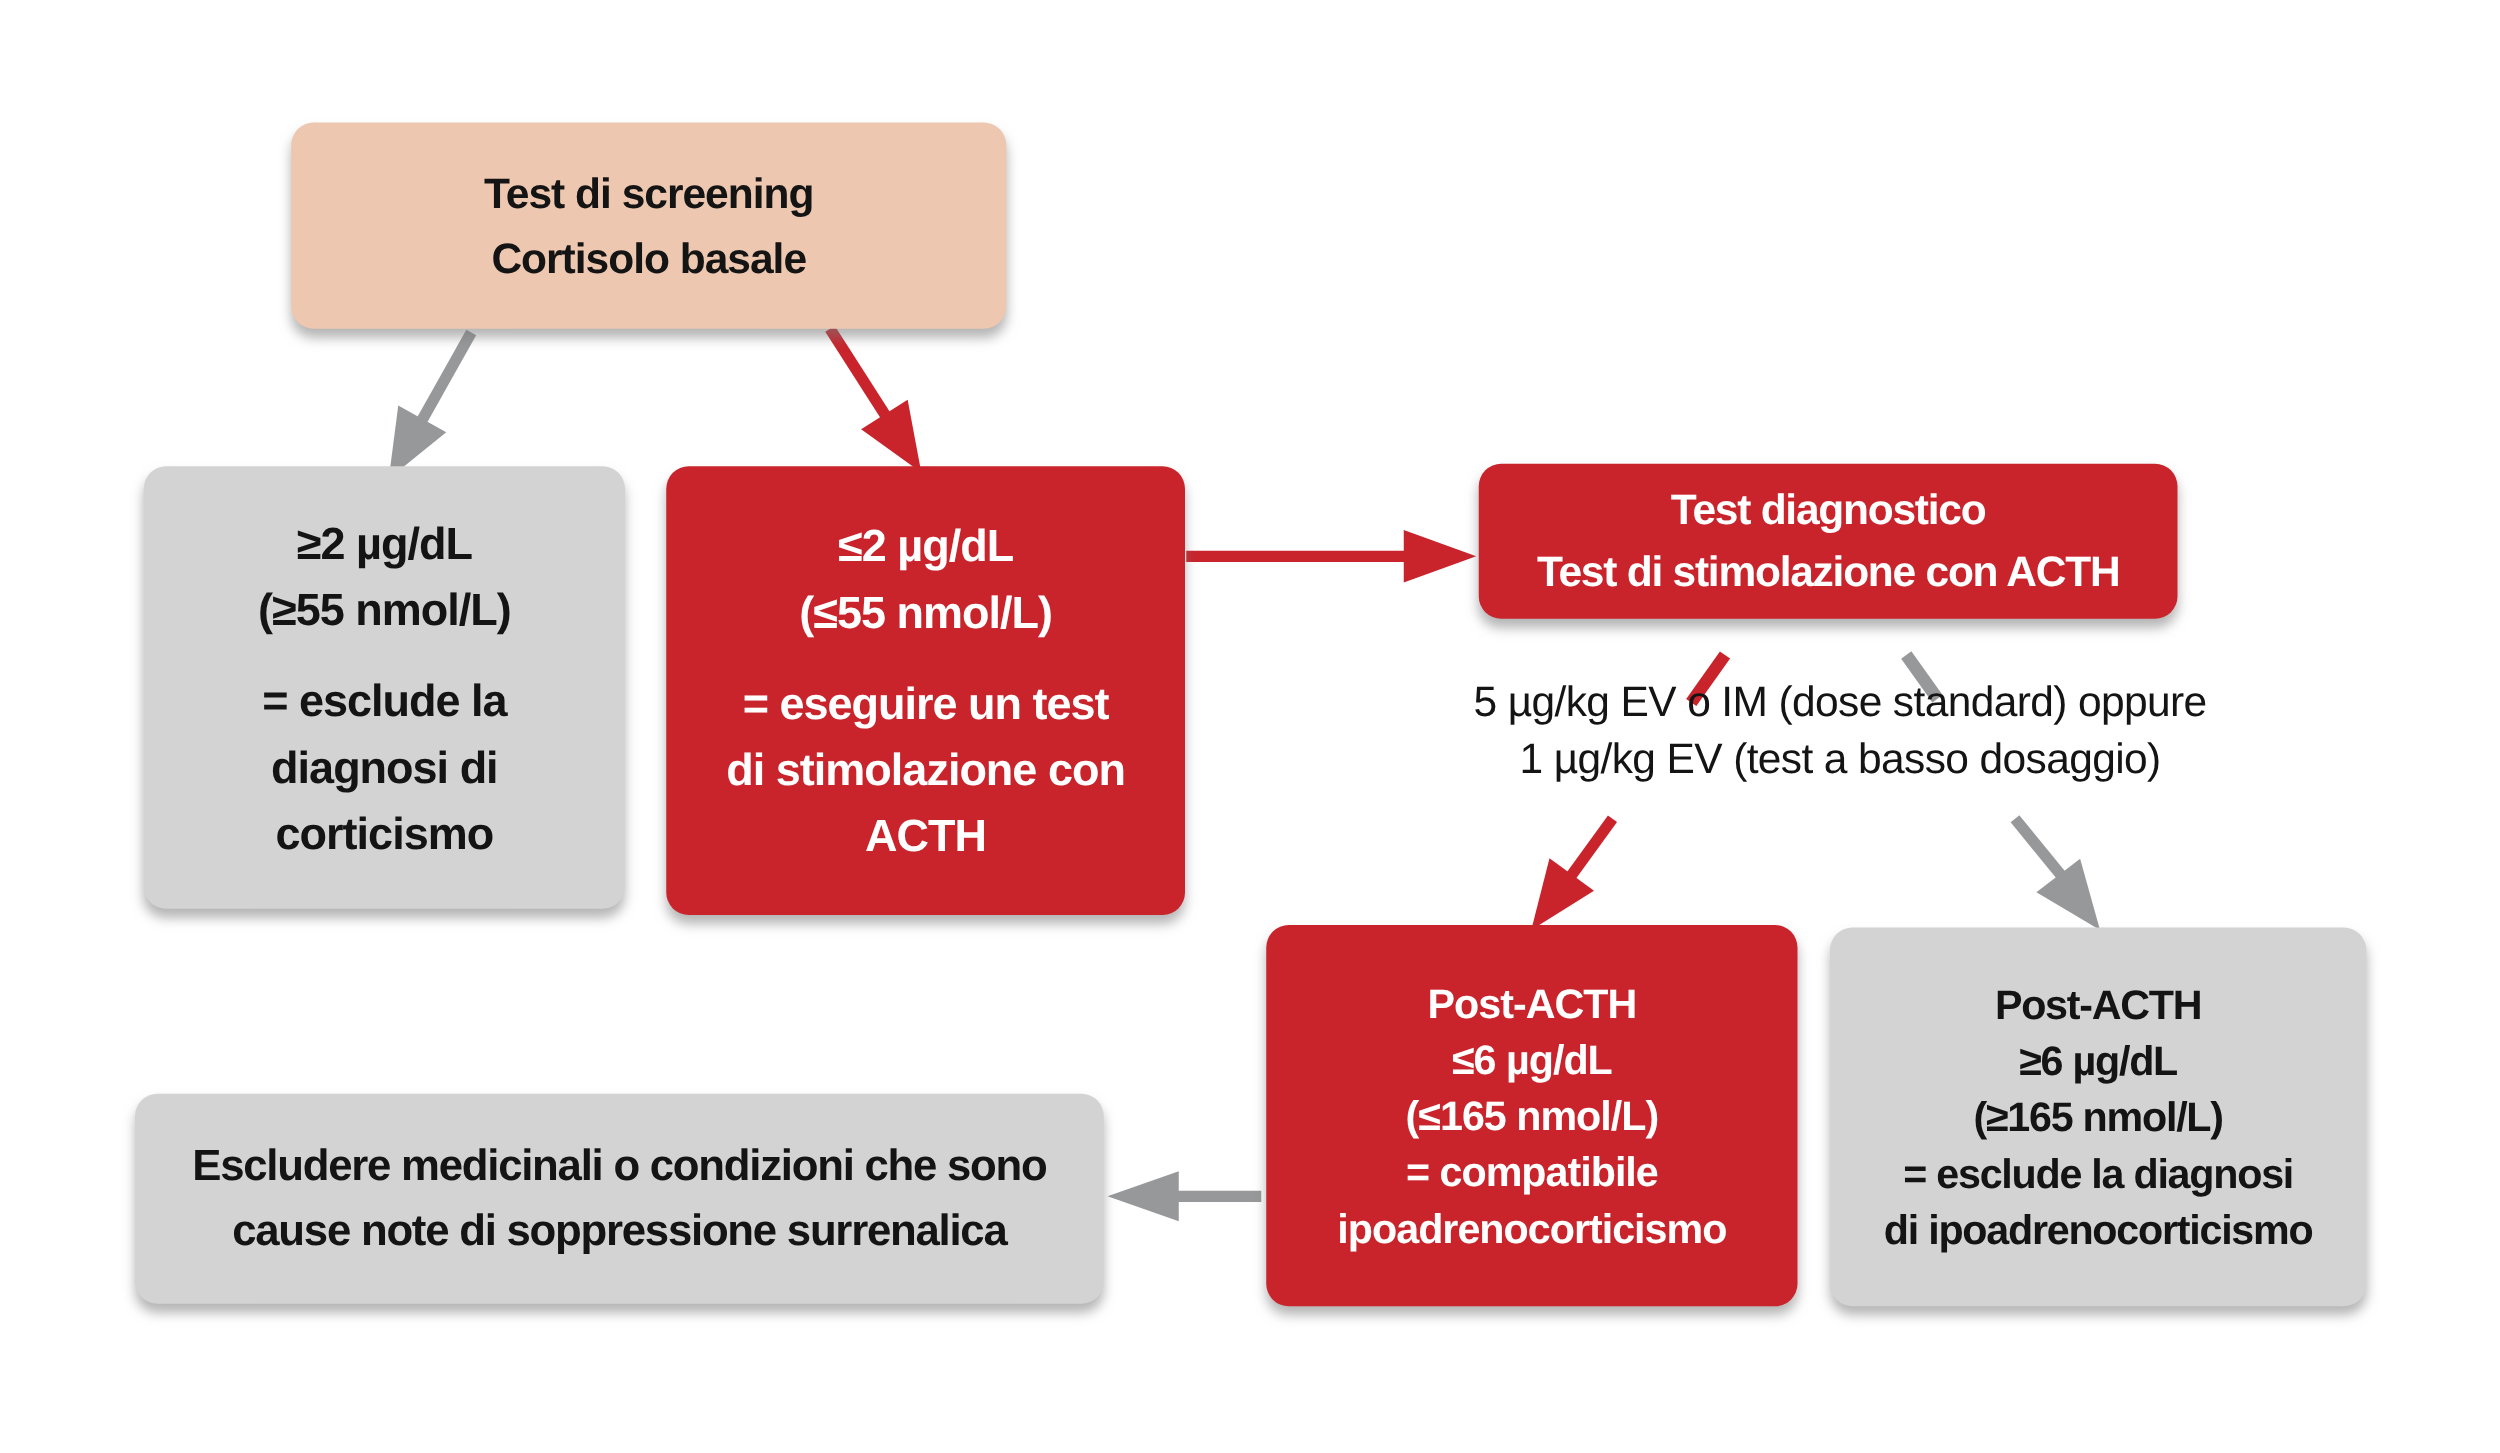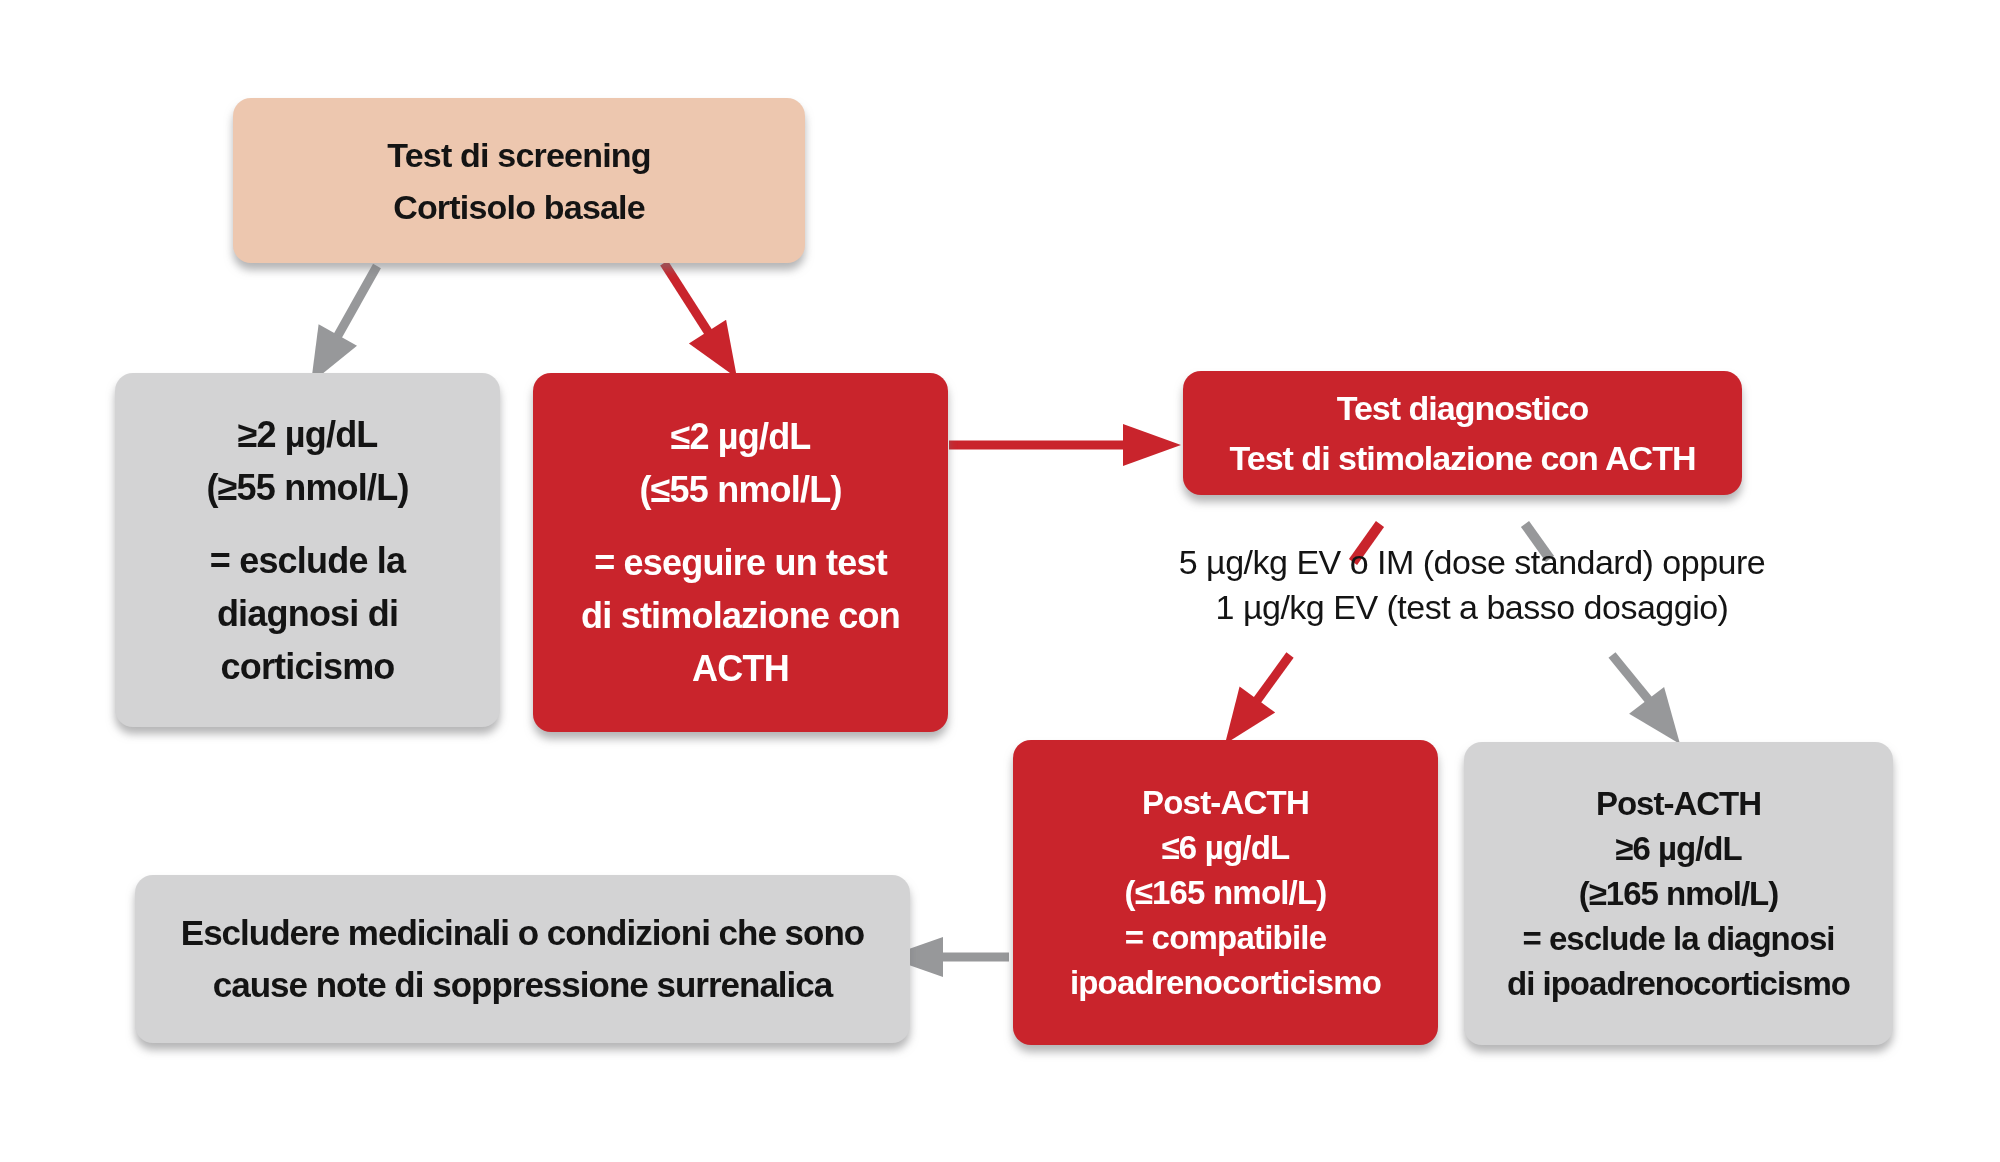--- a/index.html
+++ b/index.html
@@ -25,21 +25,21 @@
   .red-box{background:var(--red);color:var(--text-light);}
   .ln{display:block;}
   .gap{margin-top:20px;}
 
   #node-screening{left:233px;top:98px;width:572px;height:165px;font-size:34px;line-height:52px;}
   #node-basal-high{left:115px;top:373px;width:385px;height:354px;font-size:36px;line-height:53px;}
   #node-basal-low{left:533px;top:373px;width:415px;height:359px;font-size:36px;line-height:53px;}
   #node-diagnostic{left:1183px;top:371px;width:559px;height:124px;font-size:34px;line-height:50px;letter-spacing:-1px;}
   #node-post-low{left:1013px;top:740px;width:425px;height:305px;font-size:33px;line-height:45px;}
   #node-post-high{left:1464px;top:742px;width:429px;height:303px;font-size:33px;line-height:45px;letter-spacing:-1px;}
-  #node-exclude-causes{left:108px;top:875px;width:775px;height:168px;font-size:35px;line-height:52px;letter-spacing:-1px;margin-left:27px;}
+  #node-exclude-causes{left:108px;top:875px;width:775px;height:168px;font-size:35px;line-height:52px;letter-spacing:-1px;}
 
   #label-dose{
     position:absolute;left:1122px;top:540px;width:700px;
     text-align:center;font-size:34px;line-height:45px;
     font-weight:normal;letter-spacing:-0.5px;
     color:var(--text-dark);
   }
 
   #arrow-layer{position:absolute;left:0;top:0;pointer-events:none;}
   .shaft{fill:none;}

